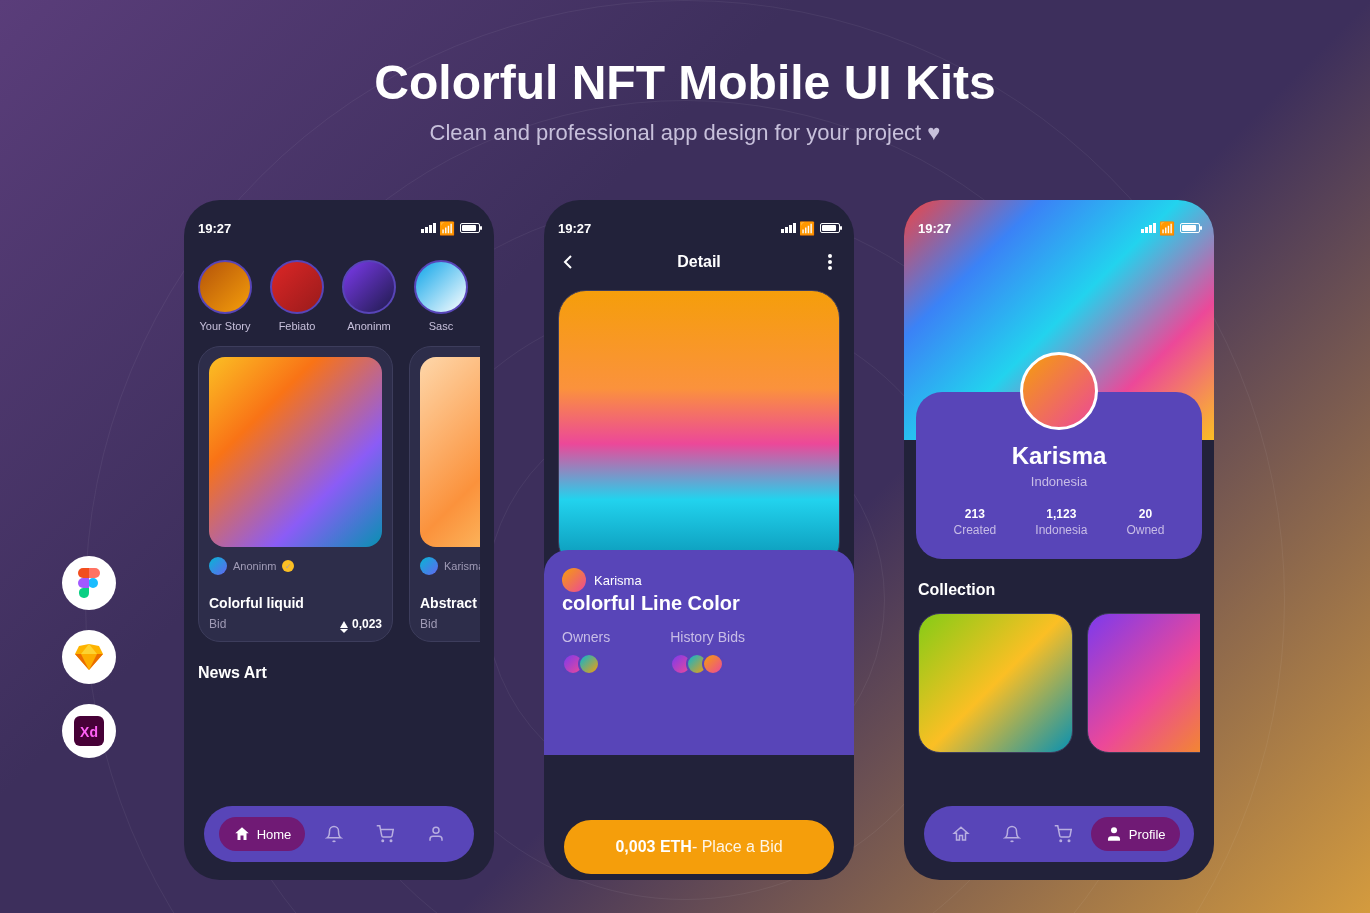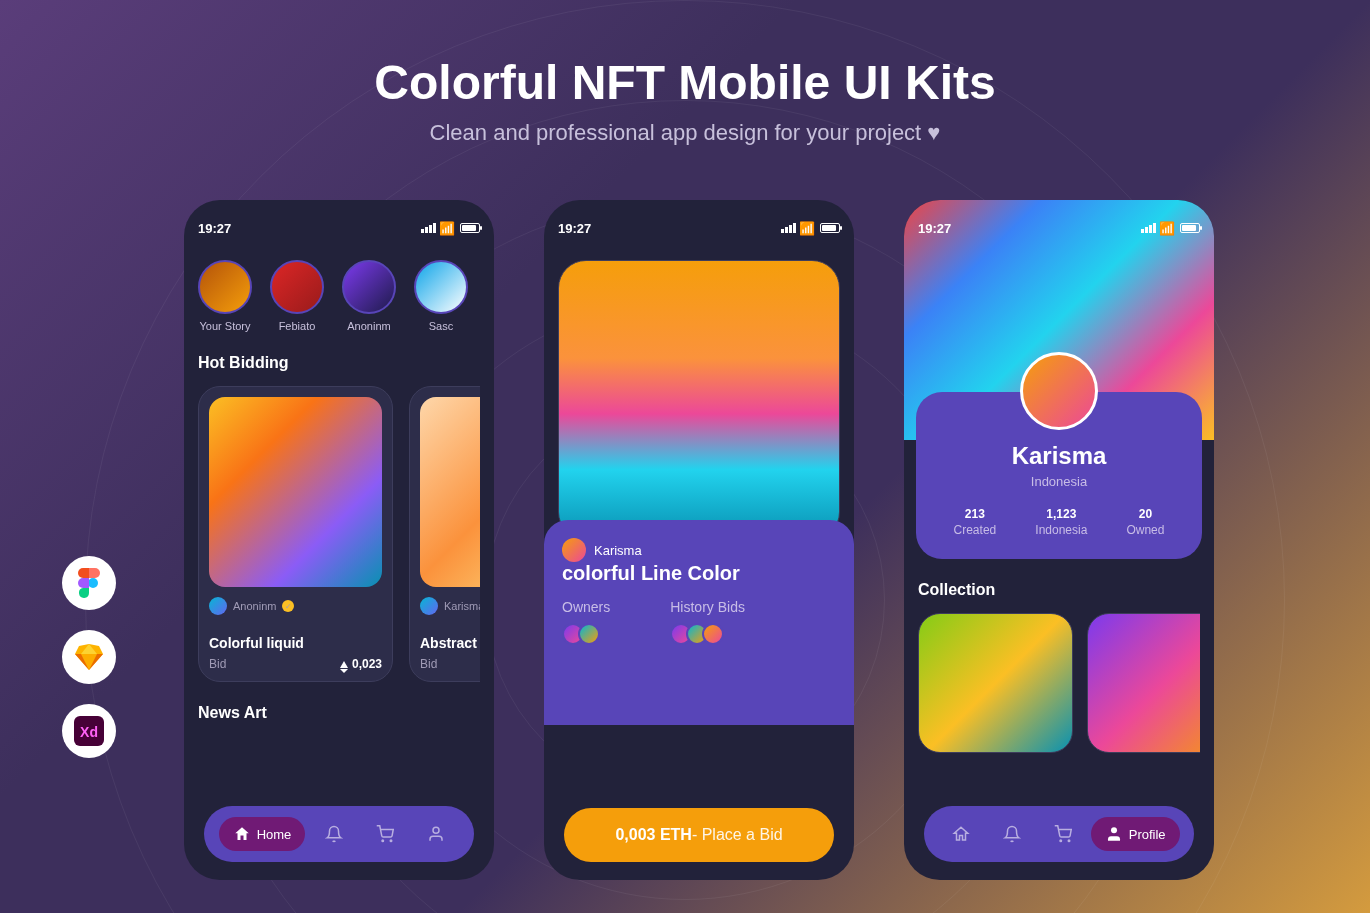--- a/index.html
+++ b/index.html
@@ -64,21 +64,21 @@
 .detailpanel { background: #5845b8; border-radius: 24px 24px 0 0; padding: 18px 18px 80px; margin: -20px -14px 0; position: relative; z-index: 2; }
 .dp-author { display: flex; align-items: center; gap: 8px; font-size: 13px; }
 .dp-author .mini2 { width: 24px; height: 24px; border-radius: 50%; background: linear-gradient(135deg,#f59e0b,#ec4899); }
 .dp-title { font-size: 20px; font-weight: 700; }
 .dp-cols { display: flex; gap: 60px; margin-top: 14px; }
 .dp-col-label { font-size: 14px; color: #c7bce6; }
 .avrow { display: flex; margin-top: 8px; }
 .avrow .a { width: 22px; height: 22px; border-radius: 50%; border: 2px solid #5845b8; margin-left: -6px; }
 .avrow .a:first-child{margin-left:0;}
 .a.a1{background:linear-gradient(135deg,#7c3aed,#ec4899);} .a.a2{background:linear-gradient(135deg,#06b6d4,#f59e0b);} .a.a3{background:linear-gradient(135deg,#f59e0b,#ec4899);}
-.bidbtn { position: absolute; bottom: 18px; left: 20px; right: 20px; height: 54px; background: #f59e0b; border-radius: 27px; color: #fff; font-size: 16px; font-weight: 700; display: flex; align-items: center; justify-content: center; z-index: 3; } 
+.bidbtn { position: absolute; bottom: 6px; left: 20px; right: 20px; height: 54px; background: #f59e0b; border-radius: 27px; color: #fff; font-size: 16px; font-weight: 700; display: flex; align-items: center; justify-content: center; z-index: 3; } 
 .bidbtn .light { font-weight: 400; opacity: 0.9; }
 
 
 .phone3 .cover { position: absolute; top: 0; left: 0; right: 0; height: 240px; background: linear-gradient(135deg,#ef4444,#3b82f6,#22d3ee,#ec4899,#fbbf24); }
 .phone3 .statusbar { position: relative; z-index: 2; }
 .profilecard { position: relative; z-index: 2; background: #5845b8; margin: 150px -2px 0; border-radius: 26px; padding: 50px 18px 22px; text-align: center; }
 .pf-av { width: 78px; height: 78px; border-radius: 50%; border: 3px solid #fff; background: linear-gradient(135deg,#f59e0b,#ec4899); position: absolute; top: -40px; left: 50%; transform: translateX(-50%); }
 .pf-name { font-size: 24px; font-weight: 700; }
 .pf-loc { font-size: 13px; color: #c7bce6; margin-top: 4px; }
 .stats { display: flex; justify-content: space-around; margin-top: 18px; }
@@ -159,21 +159,20 @@
         </div>
     <div class="story">
           <div class="av s2"></div>
           <span>Anoninm</span>
         </div>
     <div class="story">
           <div class="av s3"></div>
           <span>Sasc</span>
         </div>
   </div>
-  <div class="section-title">Hot Bidding</div>
   <div class="cards">
     <div class="card">
       <div class="cardimg"></div>
       <div class="author">
             <div class="mini"></div>
             <span>Anoninm</span>
             <span class="verify">✓</span>
           </div>
       <div class="cardtitle">Colorful liquid</div>
       <div class="bidrow">
@@ -230,20 +229,35 @@
     <span>19:27</span>
     <div class="statusicons">
           <span class="bar">
             <i></i>
             <i></i>
             <i></i>
             <i></i>
           </span>
           <span>📶</span>
           <span class="batt"></span>
+        </div>
+  </div>
+  <div class="p2-header">
+    <div class="chev">
+          <svg width="10" height="16" viewBox="0 0 10 16" fill="none" stroke="#fff" stroke-width="2">
+            <path d="M8 2L2 8l6 6"></path>
+          </svg>
+        </div>
+    <div class="p2-title">Detail</div>
+    <div class="dots">
+          <svg width="4" height="16" viewBox="0 0 4 16" fill="#fff">
+            <circle cx="2" cy="2" r="2"></circle>
+            <circle cx="2" cy="8" r="2"></circle>
+            <circle cx="2" cy="14" r="2"></circle>
+          </svg>
         </div>
   </div>
   <div class="detailimg"></div>
   <div class="detailpanel">
     <div class="dp-author">
           <div class="mini2"></div>
           <span>Karisma</span>
         </div>
     <div class="dp-title">colorful Line Color</div>
     <div class="dp-cols">

